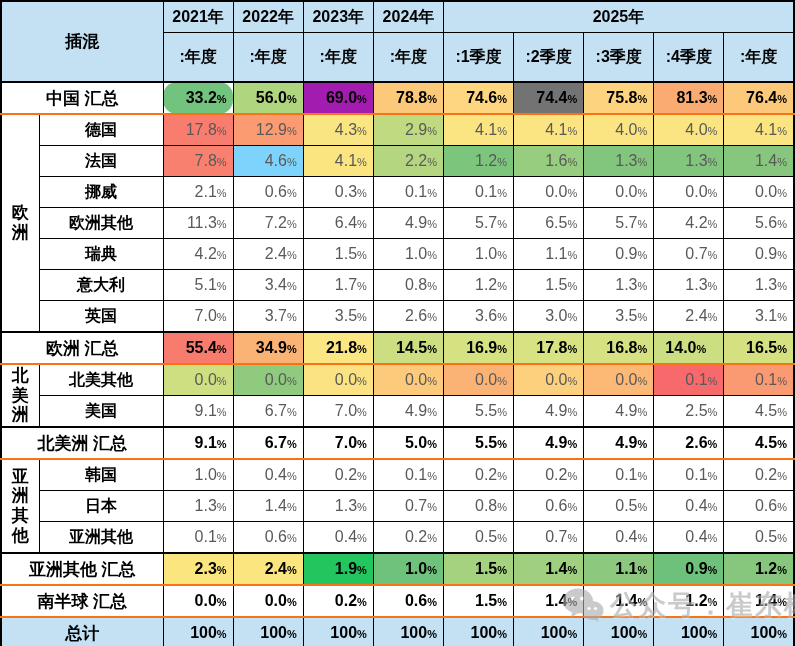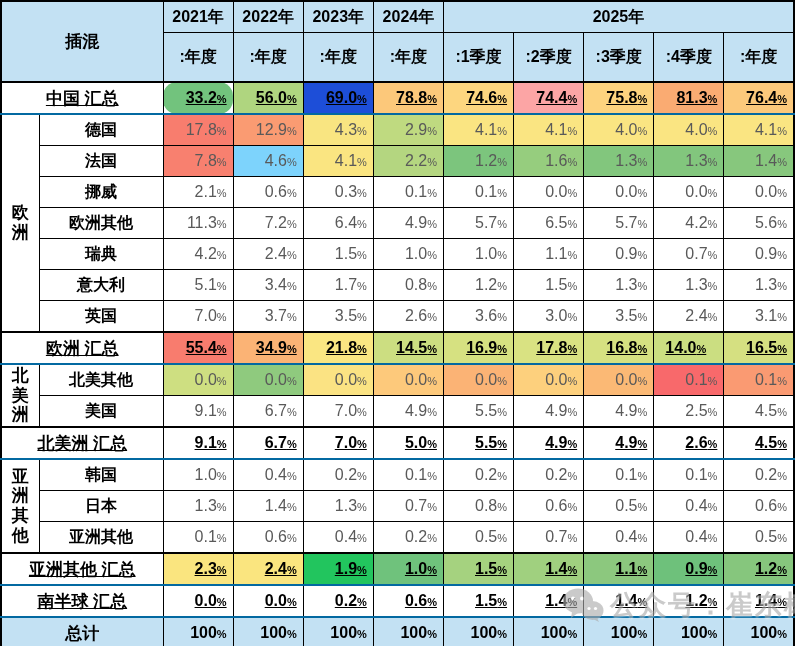--- a/index.html
+++ b/index.html
@@ -26,21 +26,21 @@
   td.val{text-align:right;padding-right:6px;color:#595959;font-weight:normal;white-space:nowrap;}
   td.val .pct{font-size:11px;}
   tr.summary td.val,tr.total td.val{color:#000;font-weight:bold;}
   td.rowlabel{text-align:center;font-weight:bold;color:#000;font-size:17px;}
   td.namecell{text-align:center;font-weight:bold;color:#000;font-size:16px;}
   td.groupcell{vertical-align:middle;}
   td.groupcell .vert{
     display:flex;flex-direction:column;align-items:center;justify-content:center;
     font-weight:bold;font-size:17px;line-height:1.16;color:#000;
   }
-  tr.summary td{border-top:2px solid #000;border-bottom:2px solid #0369a1;text-decoration:underline;}
+  tr.summary td{border-top:2px solid #000;border-bottom:2px solid #f97316;}
   tr.total td{border-top:2px solid #000;}
   .watermark{
     position:absolute;left:562px;top:584px;height:42px;
     display:flex;align-items:center;gap:6px;
     color:#ababab;opacity:0.62;pointer-events:none;z-index:5;
     font-size:27px;font-weight:bold;letter-spacing:2px;white-space:nowrap;
     text-shadow:0 1px 2px rgba(255,255,255,0.85);
   }
   .watermark svg{flex:0 0 auto;}
 </style>
@@ -80,24 +80,24 @@
         <th>:3季度</th>
         <th>:4季度</th>
         <th>:年度</th>
       </tr>
   </thead>
   <tbody>
       <tr class="summary">
         <td colspan="2" class="rowlabel">中国 汇总</td>
         <td class="val" style="background: rgb(114, 195, 125); border-radius: 14px;">33.2<span class="pct">%</span></td>
         <td class="val" style="background: rgb(175, 213, 127);">56.0<span class="pct">%</span></td>
-        <td class="val" style="background: #1d4ed8;">69.0<span class="pct">%</span></td>
+        <td class="val" style="background: #a21caf;">69.0<span class="pct">%</span></td>
         <td class="val" style="background: rgb(252, 200, 122);">78.8<span class="pct">%</span></td>
         <td class="val" style="background: rgb(253, 214, 127);">74.6<span class="pct">%</span></td>
-        <td class="val" style="background: #fca5a5;">74.4<span class="pct">%</span></td>
+        <td class="val" style="background: #737373;">74.4<span class="pct">%</span></td>
         <td class="val" style="background: rgb(253, 211, 126);">75.8<span class="pct">%</span></td>
         <td class="val" style="background: rgb(250, 171, 114); margin-left: 8px;">81.3<span class="pct">%</span></td>
         <td class="val" style="background: rgb(252, 201, 123);">76.4<span class="pct">%</span></td>
       </tr>
       <tr class="country">
         <td rowspan="7" class="groupcell">
           <div class="vert">
             <span>欧</span>
             <span>洲</span>
           </div>

